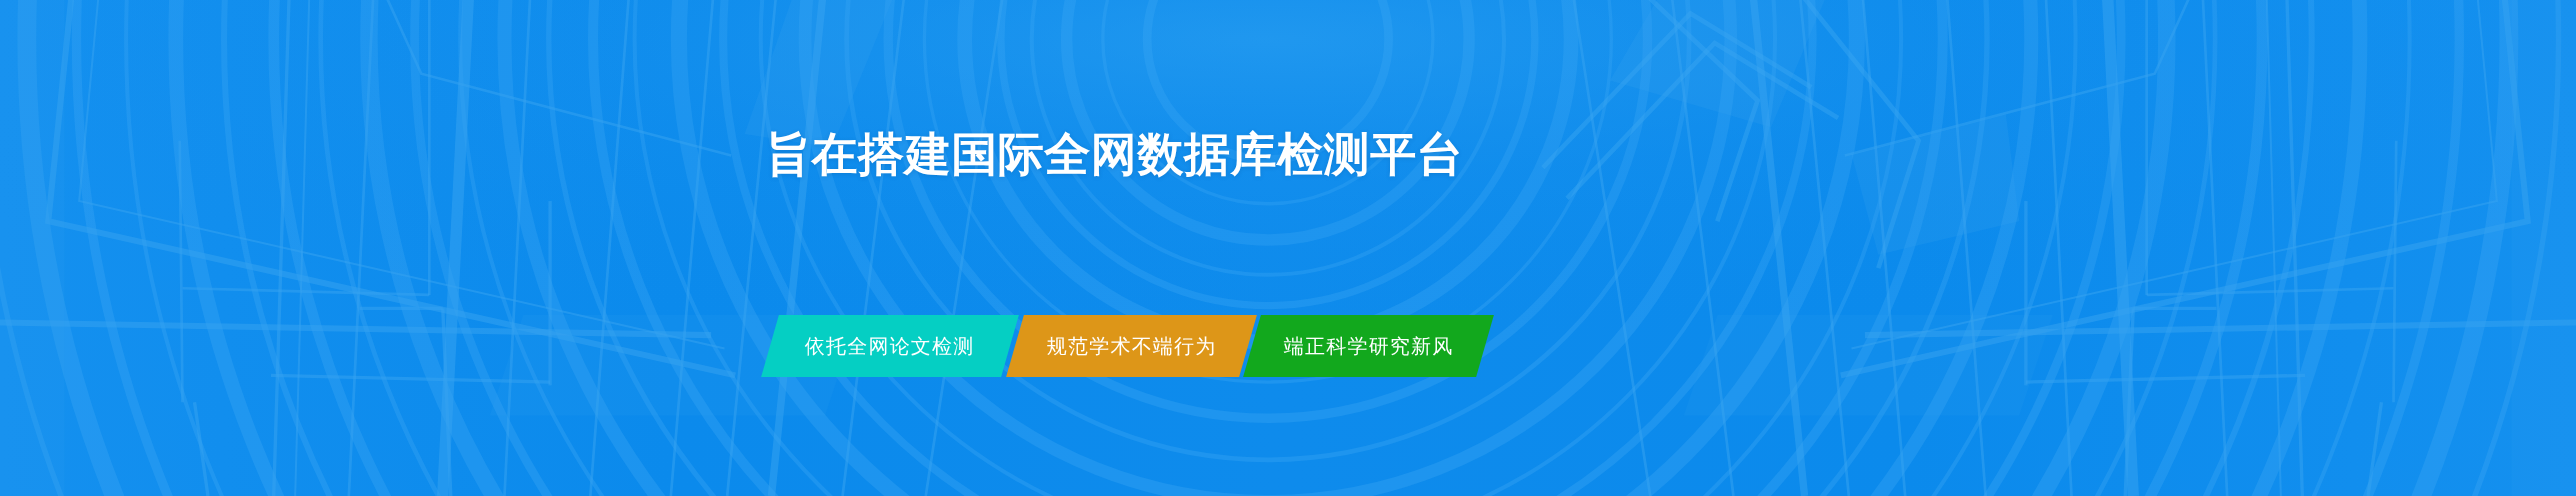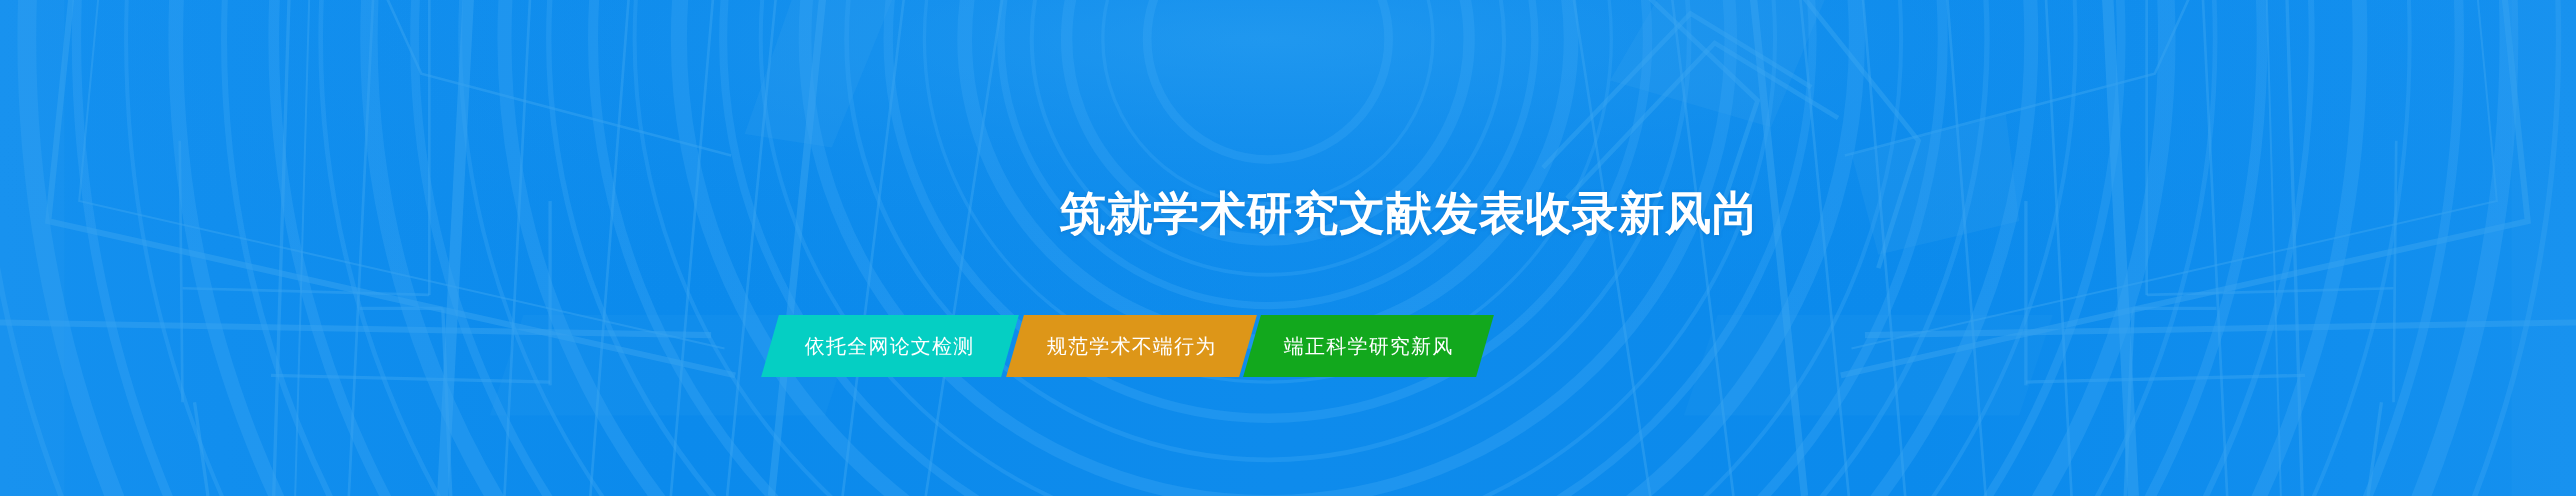--- a/index.html
+++ b/index.html
@@ -230,22 +230,22 @@
           <rect x="3744" y="0" width="96" height="740"></rect>
           <polygon points="2560,470 3060,470 3010,620 2510,620"></polygon>
           <polygon points="780,470 1280,470 1230,620 730,620"></polygon>
         </g>
       </g>
     </svg>
   </div>
 
   <div id="content">
 
-
-    <div class="headline" id="headline-2" style="color: rgb(255, 255, 255);">筑就学术研究文献发表收录新风尚</div>
+    <div class="headline" id="headline-1" style="color: rgb(255, 255, 255);">旨在搭建国际全网数据库检测平台</div>
+
 
     <div id="badge-strip">
 
       <div class="badge" id="badge-0" style="background: rgb(5, 207, 195); color: rgb(255, 255, 255);">
         <span class="badge-label">依托全网论文检测</span>
       </div>
 
       <div class="badge" id="badge-1" style="background: rgb(221, 150, 24); color: rgb(255, 255, 255);">
         <span class="badge-label">规范学术不端行为</span>
       </div>

